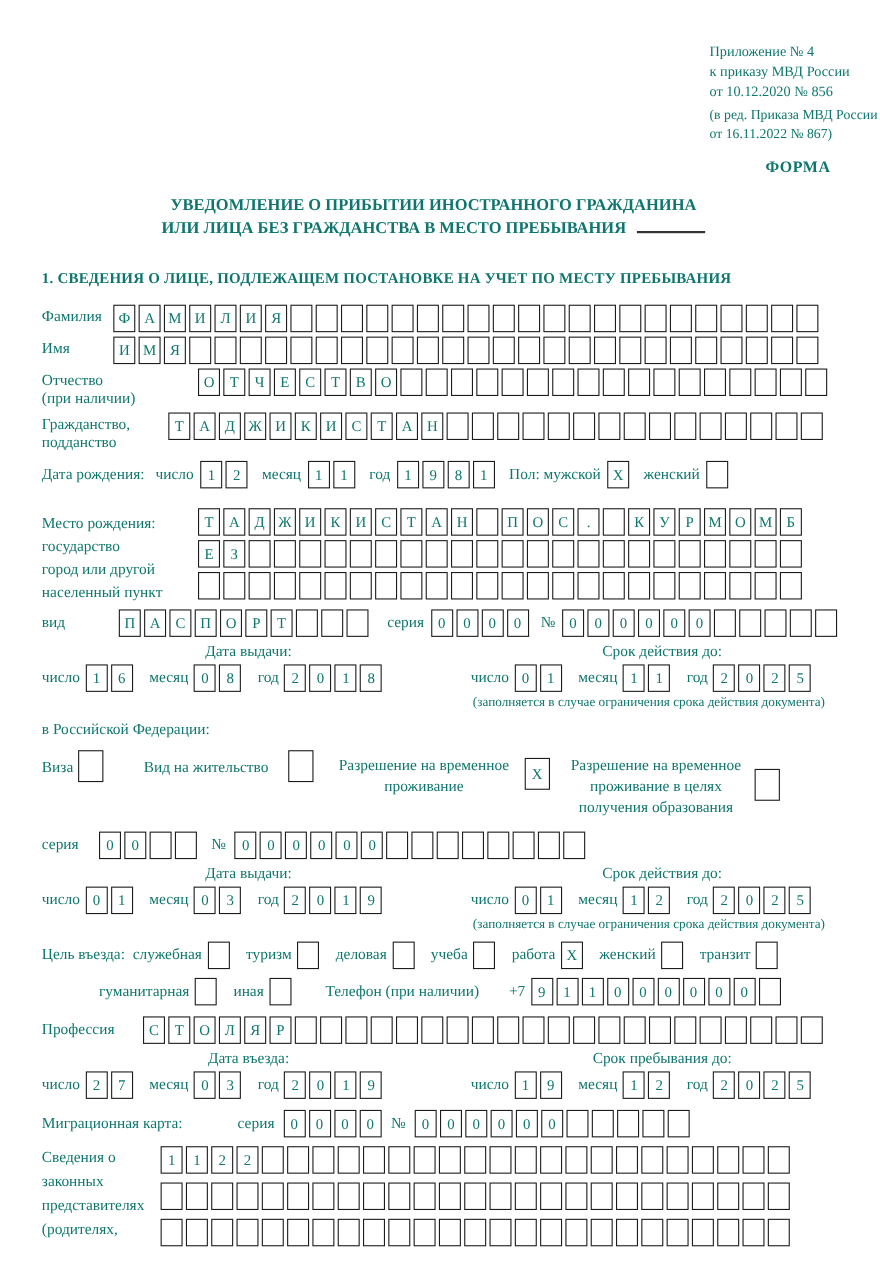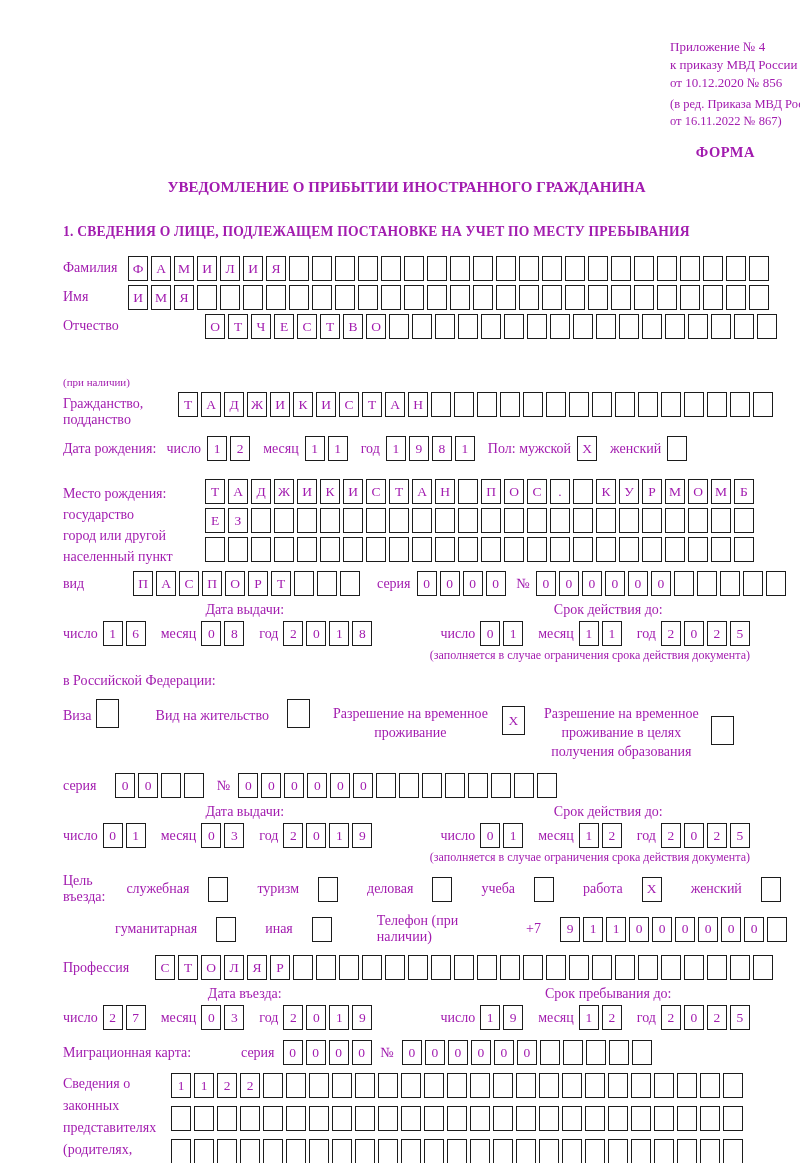--- a/index.html
+++ b/index.html
@@ -1,32 +1,32 @@
 <!DOCTYPE html>
 <html lang="ru"><head>
 <meta charset="utf-8">
 <style>
   html,body{margin:0;padding:0;background:#888;}
   .page{
-    width:800px;height:1163px;background:#ffffff;color:#a21caf;
+    width:800px;height:1163px;background:#ffffff;color:#0f766e;
     font-family:"Liberation Serif","DejaVu Serif",serif;
     position:relative;box-sizing:border-box;
-    padding:38px 10px 10px 63px;overflow:hidden;
+    padding:38px 10px 10px 38px;overflow:hidden;
   }
   .hdr-right{margin-left:607px;width:180px;font-size:13px;line-height:18px;}
   .hdr-right .ed{margin-top:4px;font-size:12.5px;line-height:17px;}
   .forma{font-weight:bold;font-size:14.5px;text-align:right;margin:14px 35px 0 0;letter-spacing:.5px;}
   .title{margin-top:16px;text-align:center;font-weight:bold;font-size:15px;line-height:21px;margin-right:40px;}
   .uline{display:inline-block;width:62px;border-bottom:2px solid #333;height:12px;margin-left:10px;}
   .sec1{margin-top:26px;font-weight:bold;font-size:13.6px;letter-spacing:.2px;}
 
   .body{margin-top:16px;font-size:14px;}
   .frow{display:flex;align-items:flex-start;margin-bottom:4px;}
   .lab{flex:none;padding-top:4px;}
-  .lab .l2{font-size:11px;margin-top:42px;}
+  .lab .l2{font-size:14px;}
   .boxesrow{display:flex;flex-wrap:nowrap;}
   .cb{
     flex:none;box-sizing:border-box;width:20px;height:25px;margin-right:3px;
     border:1.6px solid #1c1c1c;display:inline-flex;align-items:center;justify-content:center;
     font-size:13.5px;background:#fff;
   }
   .cb.lg{width:23px;height:29px;}
   .inl{display:flex;align-items:center;}
   .inl .t{margin:0 6px 0 10px;}
 
@@ -40,21 +40,21 @@
   .dgrp .t.m{margin-left:12px;}
   .note{font-size:12px;text-align:right;padding-right:40px;margin-top:2px;}
   .dochead{text-align:center;font-weight:bold;font-size:13.8px;margin:6px 40px 6px 0;}
   .intro{font-size:14px;line-height:24px;margin-top:6px;}
   .optrow{display:flex;align-items:flex-start;margin-top:6px;}
   .opt{display:flex;align-items:center;}
   .opt .ol{padding-top:5px;}
   .opt .c{text-align:center;line-height:19px;padding-top:5px;}
   .stack{display:flex;flex-direction:column;}
   .stack .boxesrow{margin-bottom:4px;}
-  .purp{display:flex;align-items:center;flex-wrap:nowrap;margin-top:8px;gap:14px;}
+  .purp{display:flex;align-items:center;flex-wrap:nowrap;margin-top:8px;}
   .purp .t{margin:0 5px 0 12px;}
   .purp .t.first{margin-left:0;}
 </style>
 </head>
 <body>
 
 <div class="page">
 
   <div class="hdr-right">
     <div>Приложение № 4</div>
@@ -63,20 +63,21 @@
     <div class="ed">
       <div>(в ред. Приказа МВД России</div>
       <div>от 16.11.2022 № 867)</div>
     </div>
   </div>
 
   <div class="forma">ФОРМА</div>
 
   <div class="title">
     <div>УВЕДОМЛЕНИЕ О ПРИБЫТИИ ИНОСТРАННОГО ГРАЖДАНИНА</div>
+    <div><span>ИЛИ ЛИЦА БЕЗ ГРАЖДАНСТВА В МЕСТО ПРЕБЫВАНИЯ</span><span class="uline"></span></div>
   </div>
 
   <div class="sec1">1. СВЕДЕНИЯ О ЛИЦЕ, ПОДЛЕЖАЩЕМ ПОСТАНОВКЕ НА УЧЕТ ПО МЕСТУ ПРЕБЫВАНИЯ</div>
 
   <div class="body">
 
     <div class="frow">
       <span class="lab" style="width:65px;">Фамилия</span>
       <span class="boxesrow">
           <span class="cb">Ф</span>

